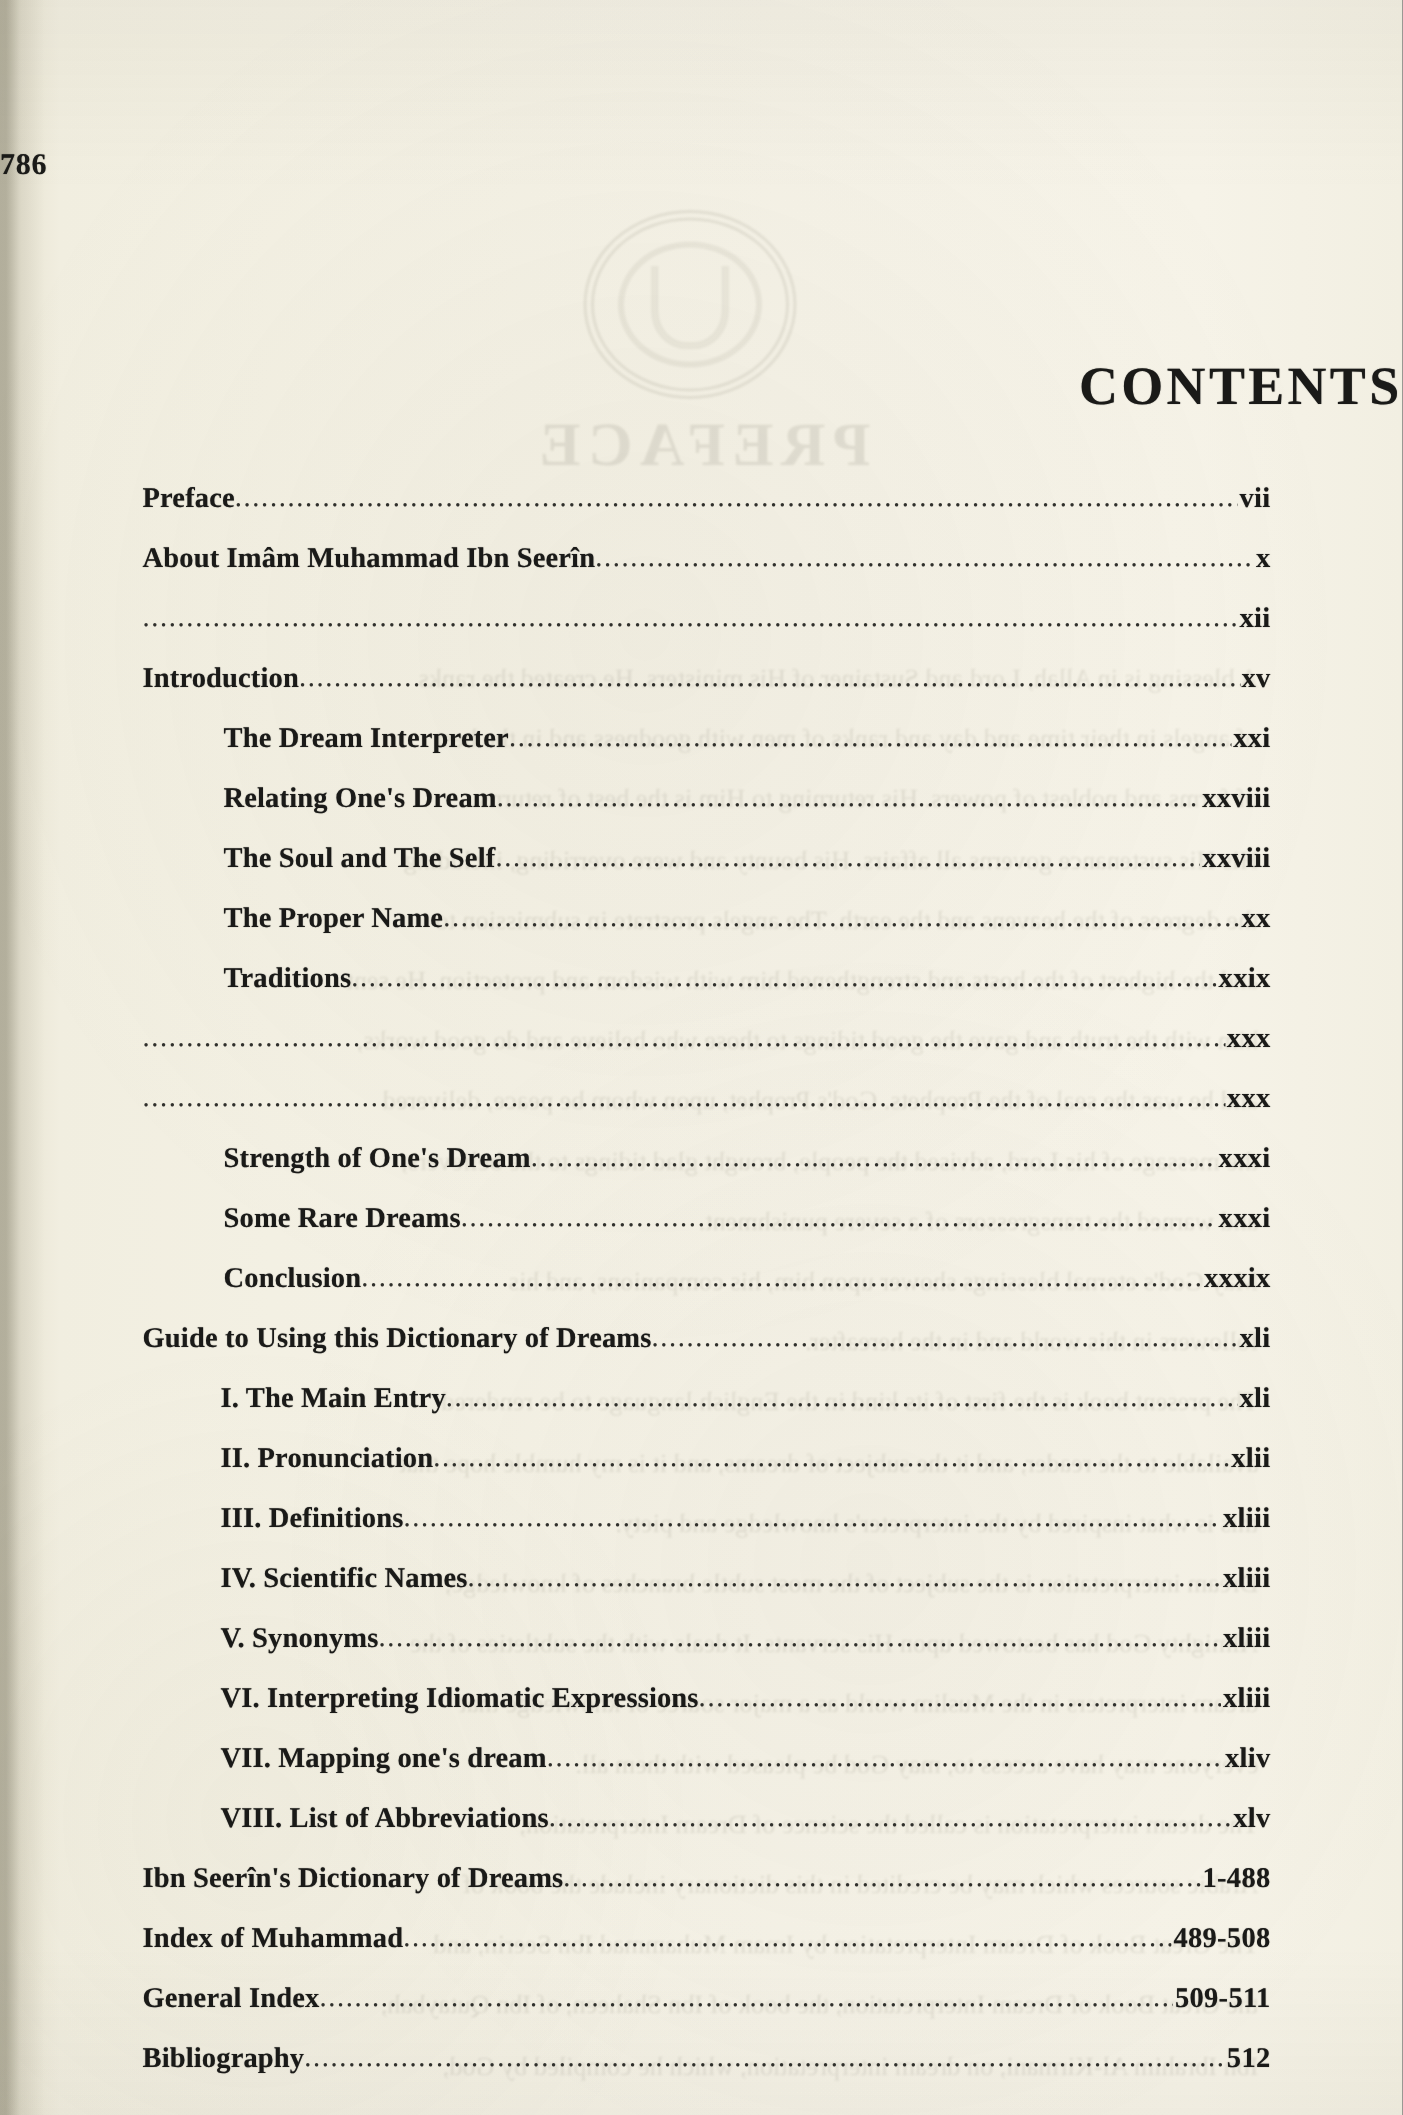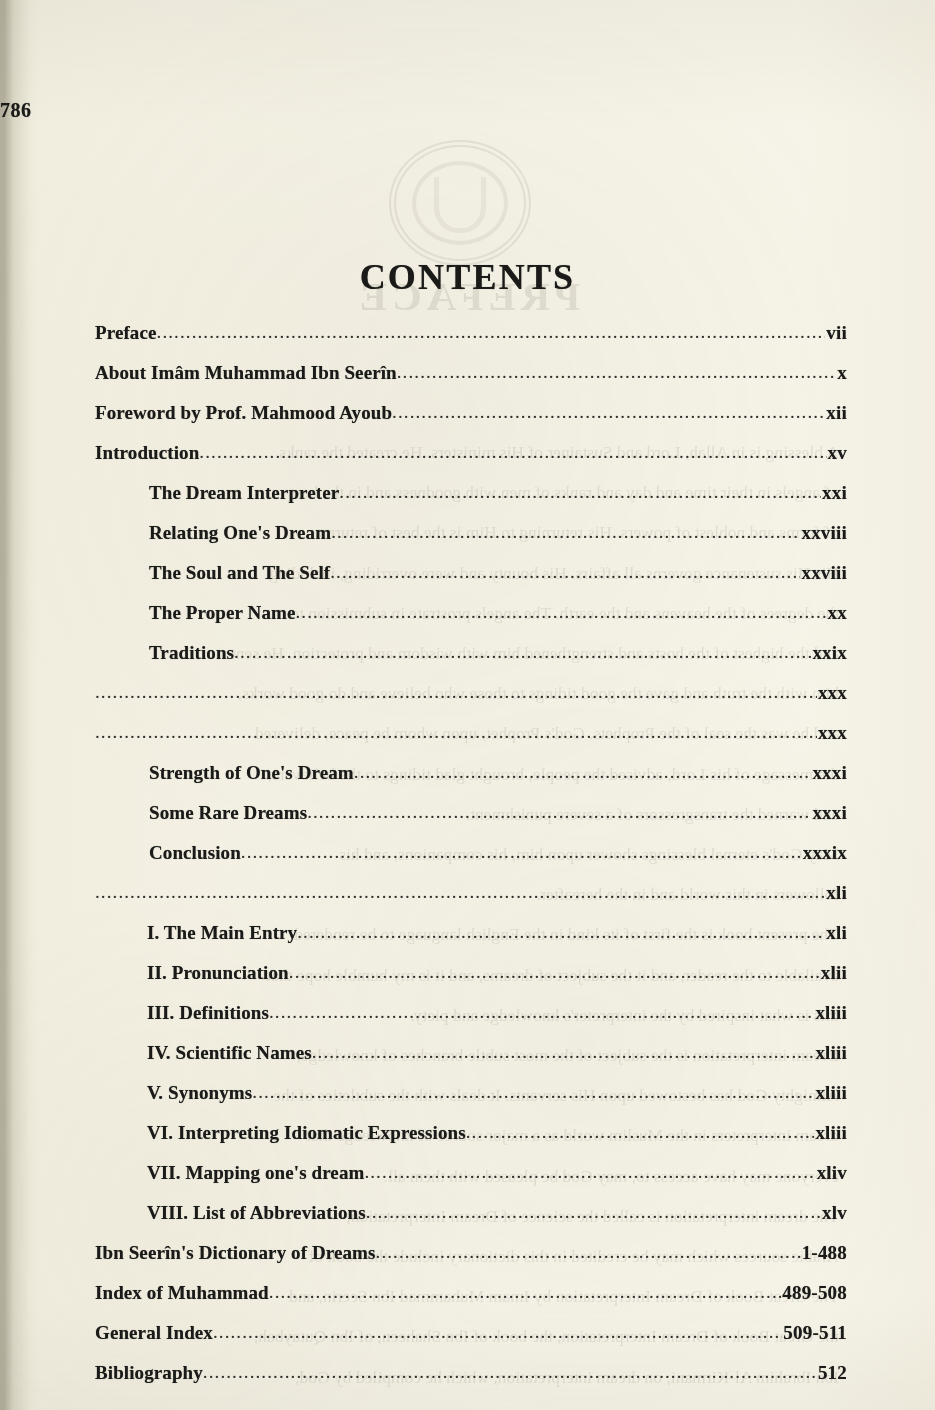--- a/index.html
+++ b/index.html
@@ -116,25 +116,24 @@
     left: 0; right: 0;
     text-align: left;
     font-size: 20px;
     font-weight: bold;
     letter-spacing: 0.5px;
   }
   .doc-title {
     position: absolute;
     top: 236px;
     left: 0; right: 0;
-    text-align: center;
+    text-align: right;
     font-size: 36px;
     font-weight: bold;
     letter-spacing: 2.2px;
-    margin-top: 20px;
   }
 
   .toc {
     position: absolute;
     left: 95px;
     right: 88px;
     top: 322px;
   }
   .toc-row {
     display: flex;
@@ -218,21 +217,20 @@
         <span class="toc-label inked">Preface</span>
         <span class="toc-dots">................................................................................................................................................................................................................................................</span>
         <span class="toc-page inked">vii</span>
       </div>
       <div class="toc-row lvl-1">
         <span class="toc-label inked">About Imâm Muhammad Ibn Seerîn</span>
         <span class="toc-dots">................................................................................................................................................................................................................................................</span>
         <span class="toc-page inked">x</span>
       </div>
       <div class="toc-row lvl-1">
-        <span class="toc-label inked">Foreword by Prof. Mahmood Ayoub</span>
         <span class="toc-dots">................................................................................................................................................................................................................................................</span>
         <span class="toc-page inked">xii</span>
       </div>
       <div class="toc-row lvl-1">
         <span class="toc-label inked">Introduction</span>
         <span class="toc-dots">................................................................................................................................................................................................................................................</span>
         <span class="toc-page inked">xv</span>
       </div>
       <div class="toc-row lvl-2">
         <span class="toc-label inked">The Dream Interpreter</span>
@@ -276,20 +274,21 @@
         <span class="toc-label inked">Some Rare Dreams</span>
         <span class="toc-dots">................................................................................................................................................................................................................................................</span>
         <span class="toc-page inked">xxxi</span>
       </div>
       <div class="toc-row lvl-2">
         <span class="toc-label inked">Conclusion</span>
         <span class="toc-dots">................................................................................................................................................................................................................................................</span>
         <span class="toc-page inked">xxxix</span>
       </div>
       <div class="toc-row lvl-1">
+        <span class="toc-label inked">Guide to  Using this Dictionary of Dreams </span>
         <span class="toc-dots">................................................................................................................................................................................................................................................</span>
         <span class="toc-page inked">xli</span>
       </div>
       <div class="toc-row lvl-3">
         <span class="toc-label inked">I. The Main Entry  </span>
         <span class="toc-dots">................................................................................................................................................................................................................................................</span>
         <span class="toc-page inked">xli</span>
       </div>
       <div class="toc-row lvl-3">
         <span class="toc-label inked">II. Pronunciation </span>

